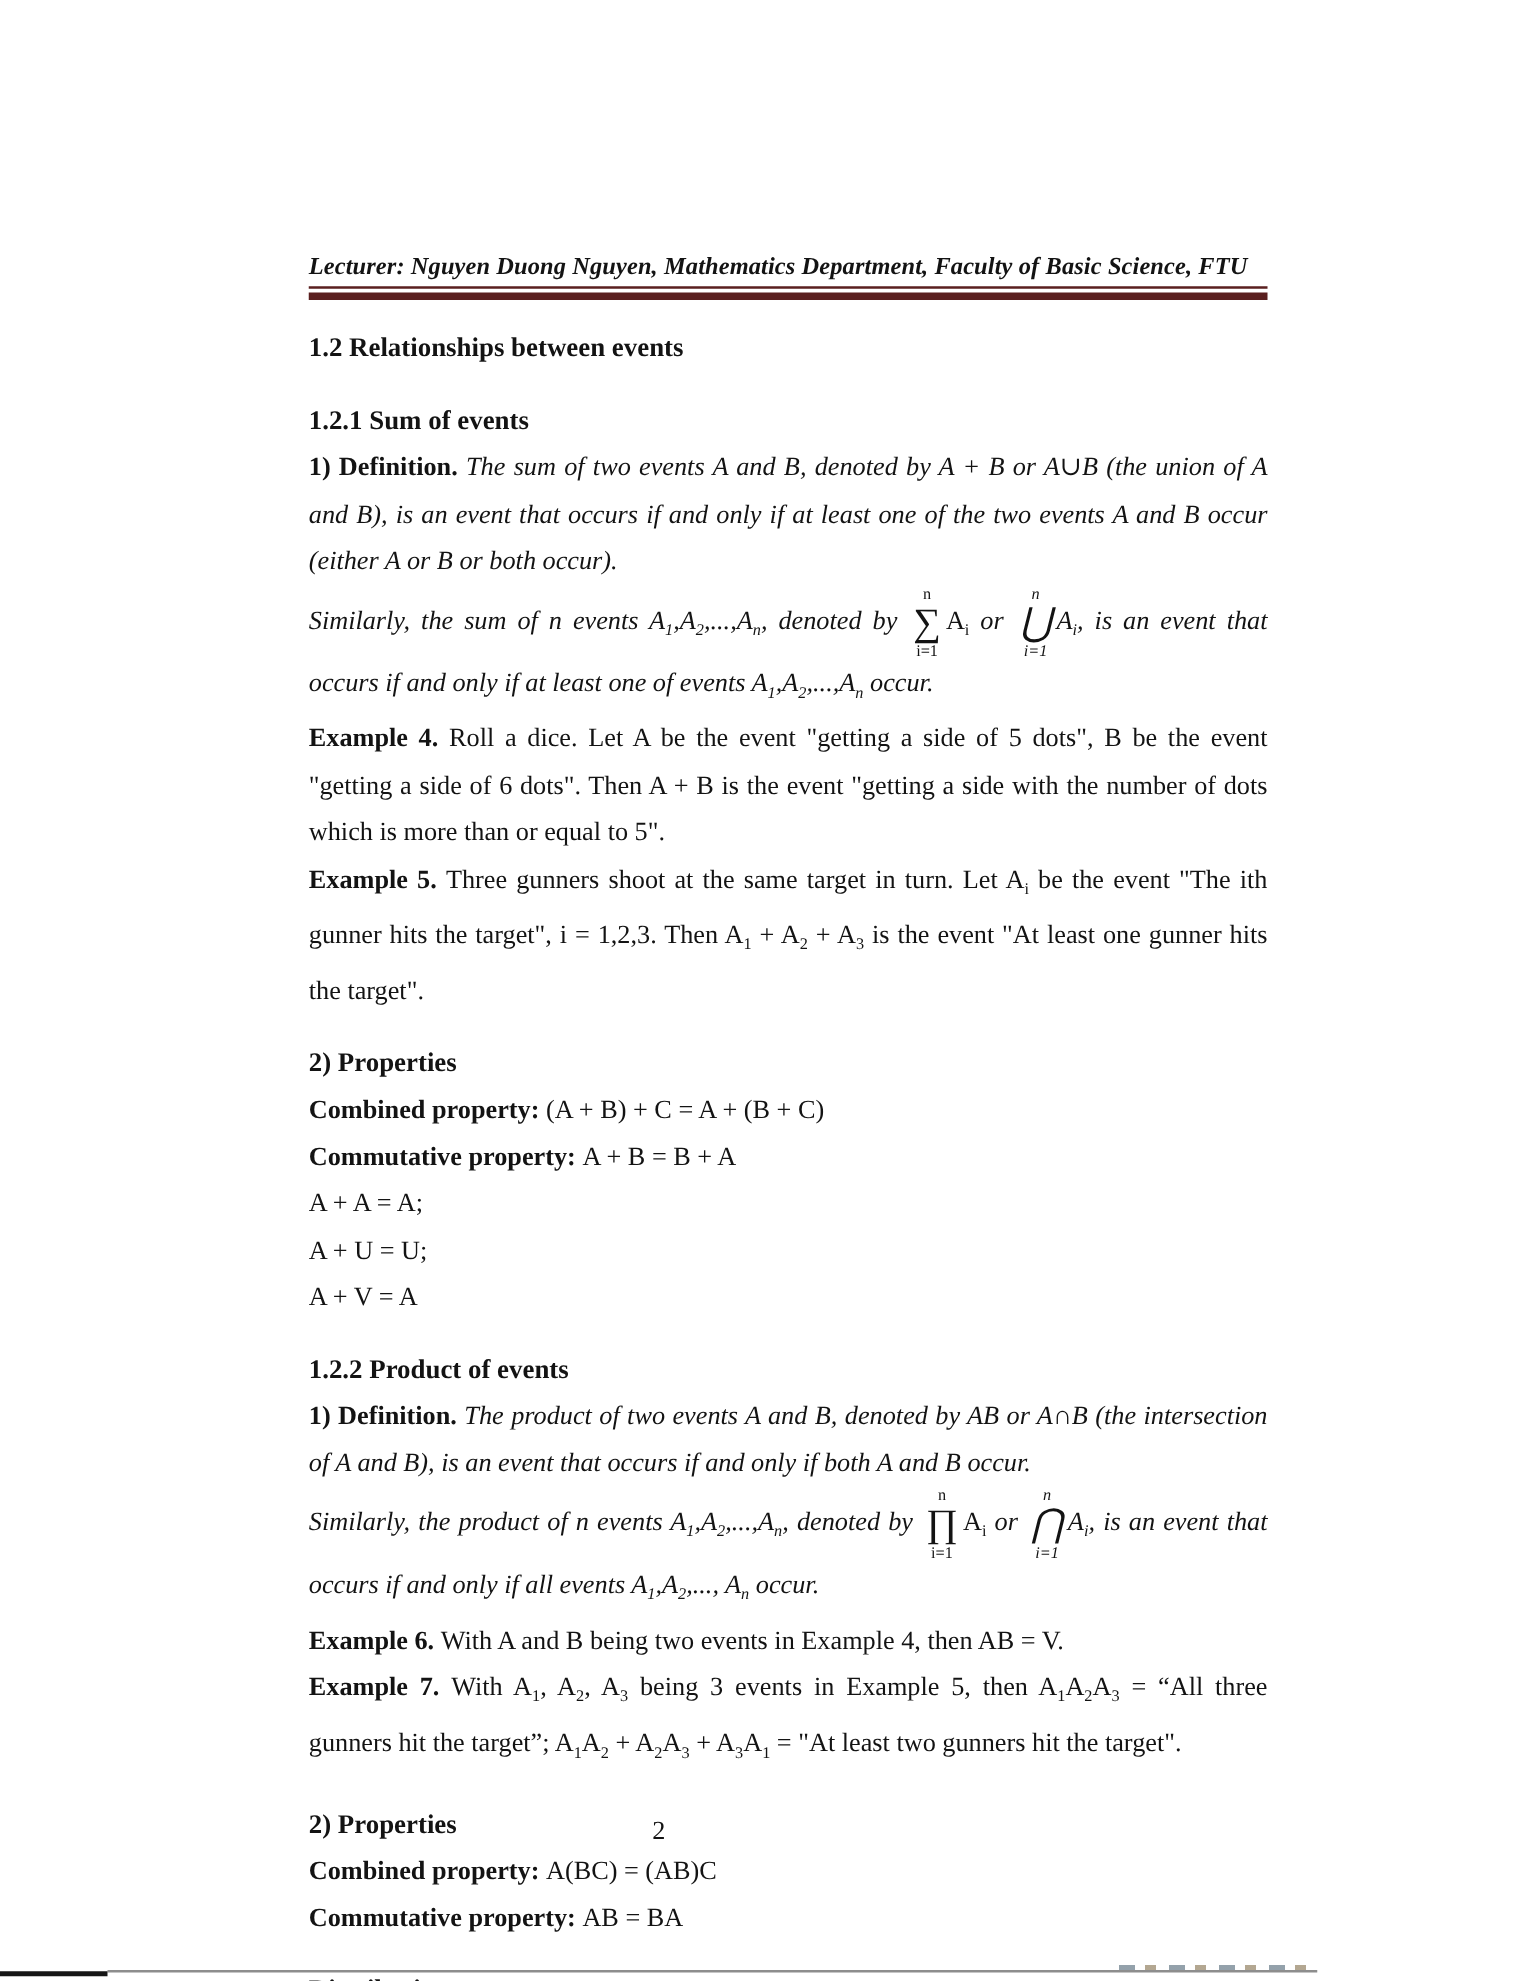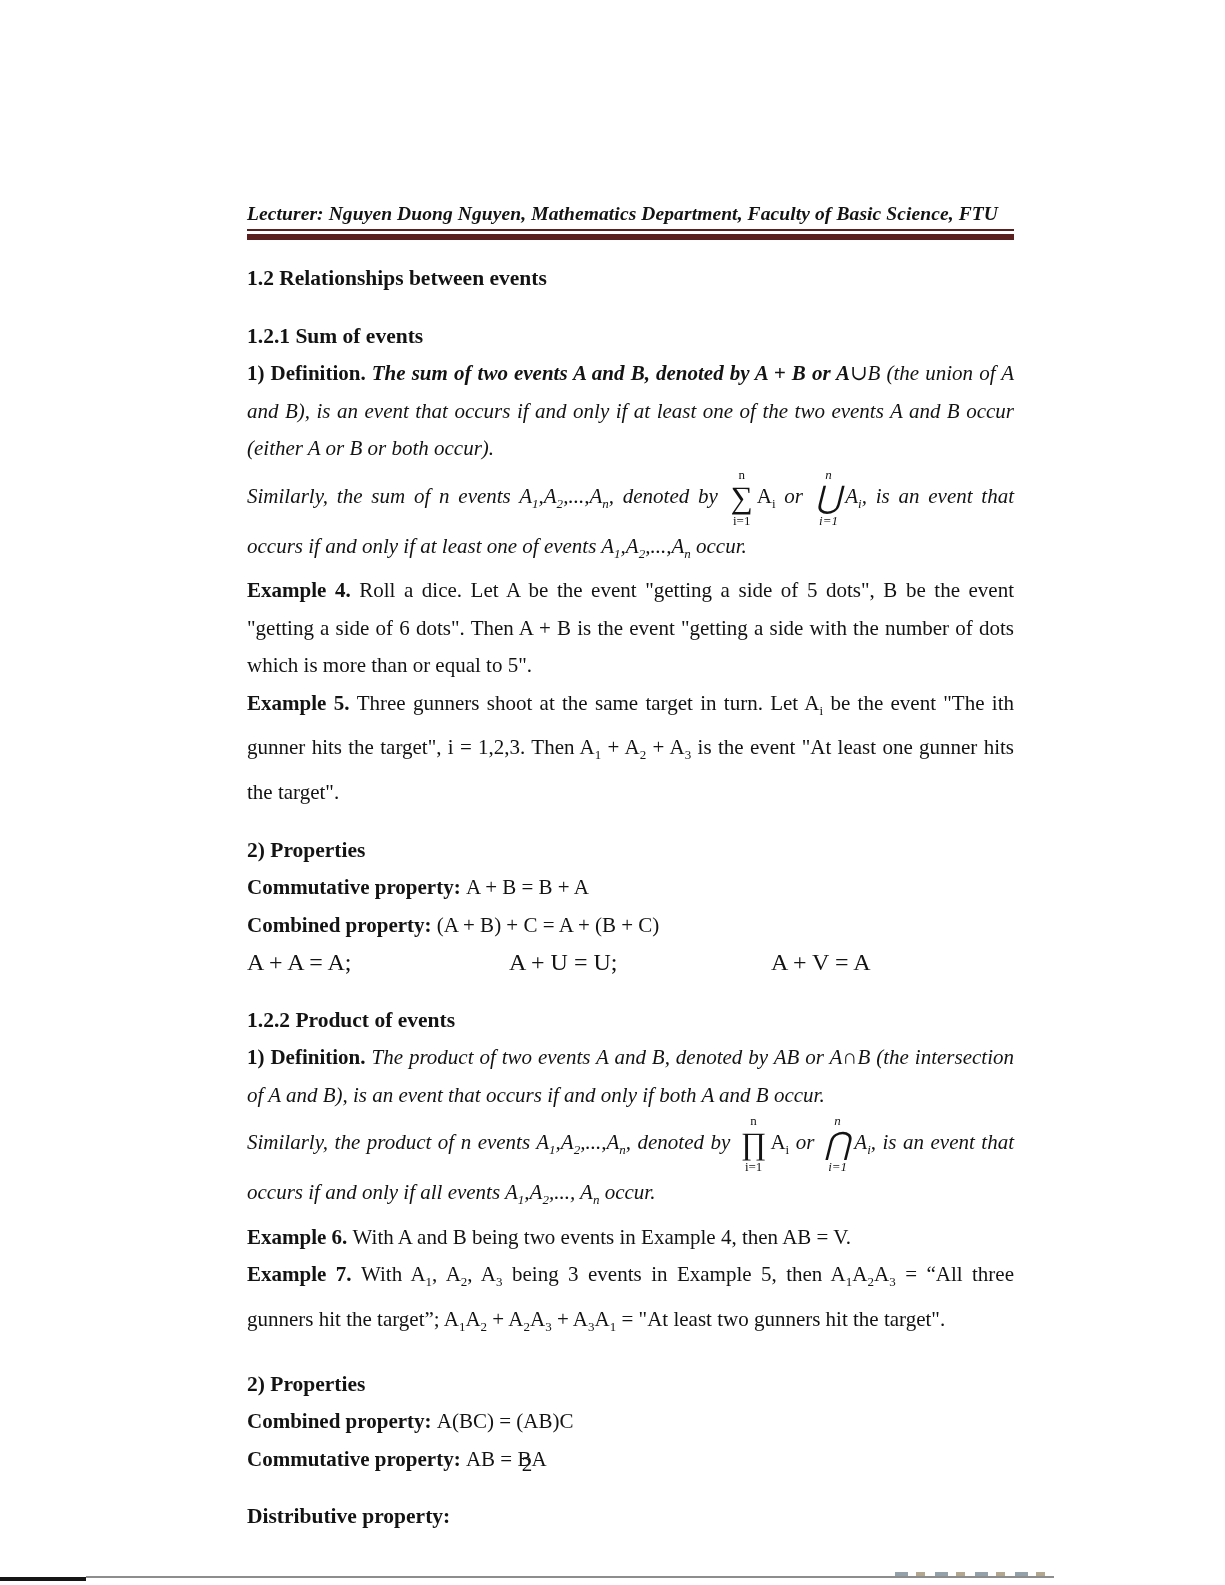--- a/index.html
+++ b/index.html
@@ -6,21 +6,21 @@
   .page{
     position:relative;width:1054px;height:1585px;background:#ffffff;
     font-family:"Liberation Serif","DejaVu Serif",serif;color:#131313;overflow:hidden;
   }
   .content{position:absolute;left:247px;top:202px;width:767px;}
   .hdr{font-size:19.5px;font-weight:bold;font-style:italic;white-space:nowrap;line-height:24px;letter-spacing:0.1px;}
   .rule{height:3px;border-top:2px solid;border-bottom:6px solid;margin-top:3px;margin-bottom:6px;}
   .h{font-size:21.5px;font-weight:bold;line-height:37.5px;margin-top:20px;}
   .p{font-size:21px;line-height:37.5px;text-align:justify;}
   .p sub,.cols sub{font-size:0.62em;}
-  .cols{font-size:24px;line-height:37.5px;display:flex;}
+  .cols{font-size:21px;line-height:37.5px;display:flex;flex-direction:column;}
   .cols .col{display:inline-block;width:262px;}
   .cols .col:last-child{width:auto;}
   .bigop{display:inline-flex;flex-direction:column;align-items:center;vertical-align:middle;margin:0 4px;font-style:normal;}
   .bigop .lim{font-size:13px;line-height:14px;}
   .bigop .sym{font-size:31px;line-height:32px;font-weight:normal;}
   .bigop.it{font-style:italic;}
   .pagenum{position:absolute;left:0;right:0;top:1452px;text-align:center;font-size:21px;}
   .scan-gray{position:absolute;left:86px;right:0;top:1576px;height:2px;background:#8d8d8d;}
   .scan-black{position:absolute;left:0;top:1577px;width:86px;height:4px;background:#161616;}
   .scan-specks{position:absolute;left:895px;top:1572px;width:268px;height:4px;opacity:.75;
@@ -29,35 +29,35 @@
 </head>
 <body>
 
 <div class="page">
   <div class="content">
     <div class="hdr"><span style="font-weight: bold; font-style: italic;">Lecturer: Nguyen Duong Nguyen, Mathematics Department, Faculty of Basic Science, FTU</span></div>
     <div class="rule" style="border-color: rgb(90, 31, 31);"></div>
     <div>
         <div class="h"><span style="font-weight: bold;">1.2 Relationships between events</span></div>
         <div class="h"><span style="font-weight: bold;">1.2.1 Sum of events</span></div>
-        <div class="p"><span style="font-weight: bold;">1) Definition. </span><span style="font-style: italic; font-weight: bold;">The sum of two events A and B, denoted by A + B or  A</span><span>∪</span><span style="font-style: italic;">B (the union of A and B), is an event that occurs if and only if at least one of the two events A and B occur (either A or B or both occur).</span></div>
+        <div class="p"><span style="font-weight: bold;">1) Definition. </span><span style="font-style: italic;">The sum of two events A and B, denoted by A + B or  A</span><span>∪</span><span style="font-style: italic;">B (the union of A and B), is an event that occurs if and only if at least one of the two events A and B occur (either A or B or both occur).</span></div>
         <div class="p"><span style="font-style: italic;">Similarly, the sum of n events  </span><span style="font-style: italic;">A</span><sub style="font-style: italic;">1</sub><span style="font-style: italic;">,</span><span style="font-style: italic;">A</span><sub style="font-style: italic;">2</sub><span style="font-style: italic;">,...,</span><span style="font-style: italic;">A</span><sub style="font-style: italic;">n</sub><span style="font-style: italic;">,  denoted by </span><span class="bigop">
             <span class="lim">n</span>
             <span class="sym">∑</span>
             <span class="lim">i=1</span>
           </span><span>A</span><sub>i</sub><span style="font-style: italic;">  or  </span><span class="bigop it">
             <span class="lim">n</span>
             <span class="sym">⋃</span>
             <span class="lim">i=1</span>
           </span><span style="font-style: italic;">A</span><sub style="font-style: italic;">i</sub><span style="font-style: italic;">, is an event that occurs if and only if at least one of events  </span><span style="font-style: italic;">A</span><sub style="font-style: italic;">1</sub><span style="font-style: italic;">,</span><span style="font-style: italic;">A</span><sub style="font-style: italic;">2</sub><span style="font-style: italic;">,...,</span><span style="font-style: italic;">A</span><sub style="font-style: italic;">n</sub><span style="font-style: italic;"> occur.</span></div>
         <div class="p"><span style="font-weight: bold;">Example 4. </span><span>Roll a dice. Let A be the event "getting a side of 5 dots", B be the event "getting a side of 6 dots". Then A + B is the event "getting a side with the number of dots which is more than or equal to 5".</span></div>
         <div class="p"><span style="font-weight: bold;">Example 5. </span><span>Three gunners shoot at the same target in turn. Let A</span><sub>i</sub><span> be the event "The ith gunner hits the target", i = 1,2,3. Then A</span><sub>1</sub><span> + A</span><sub>2</sub><span> + A</span><sub>3</sub><span> is the event "At least one gunner hits the target".</span></div>
         <div class="h"><span style="font-weight: bold;">2) Properties</span></div>
+        <div class="p"><span style="font-weight: bold;">Combined property: </span><span>(A + B) + C  = A + (B + C)</span></div>
         <div class="p"><span style="font-weight: bold;">Commutative property: </span><span>A + B = B + A</span></div>
-        <div class="p"><span style="font-weight: bold;">Combined property: </span><span>(A + B) + C  = A + (B + C)</span></div>
         <div class="cols">
           <span class="col"><span>A + A = A;</span></span>
           <span class="col"><span>A + U = U;</span></span>
           <span class="col"><span>A + V = A</span></span>
         </div>
         <div class="h"><span style="font-weight: bold;">1.2.2 Product of events</span></div>
         <div class="p"><span style="font-weight: bold;">1) Definition. </span><span style="font-style: italic;">The product of two events A and B, denoted by AB or  A</span><span>∩</span><span style="font-style: italic;">B (the intersection of A and B),  is an event that occurs if and only if both A and B occur.</span></div>
         <div class="p"><span style="font-style: italic;">Similarly, the product of n events  </span><span style="font-style: italic;">A</span><sub style="font-style: italic;">1</sub><span style="font-style: italic;">,</span><span style="font-style: italic;">A</span><sub style="font-style: italic;">2</sub><span style="font-style: italic;">,...,</span><span style="font-style: italic;">A</span><sub style="font-style: italic;">n</sub><span style="font-style: italic;">,  denoted by </span><span class="bigop">
             <span class="lim">n</span>
             <span class="sym">∏</span>

